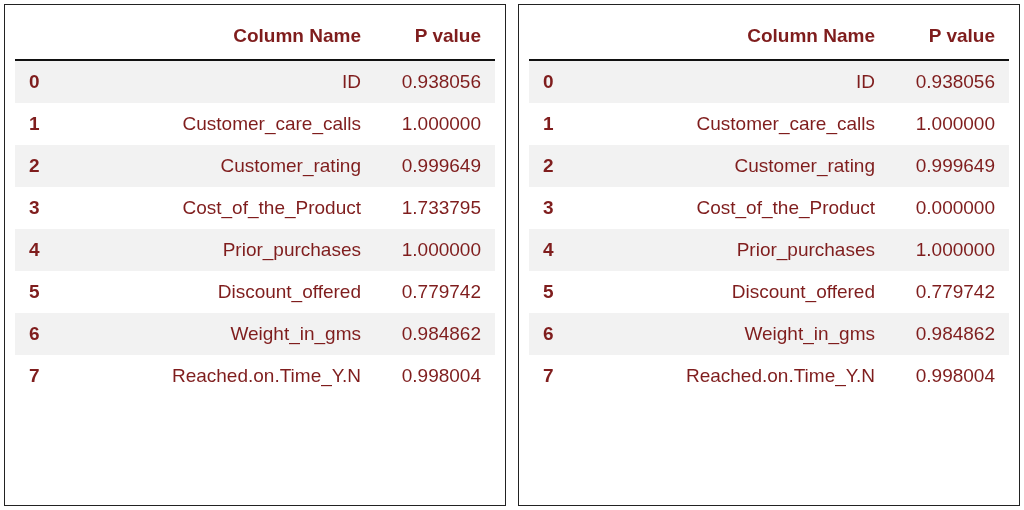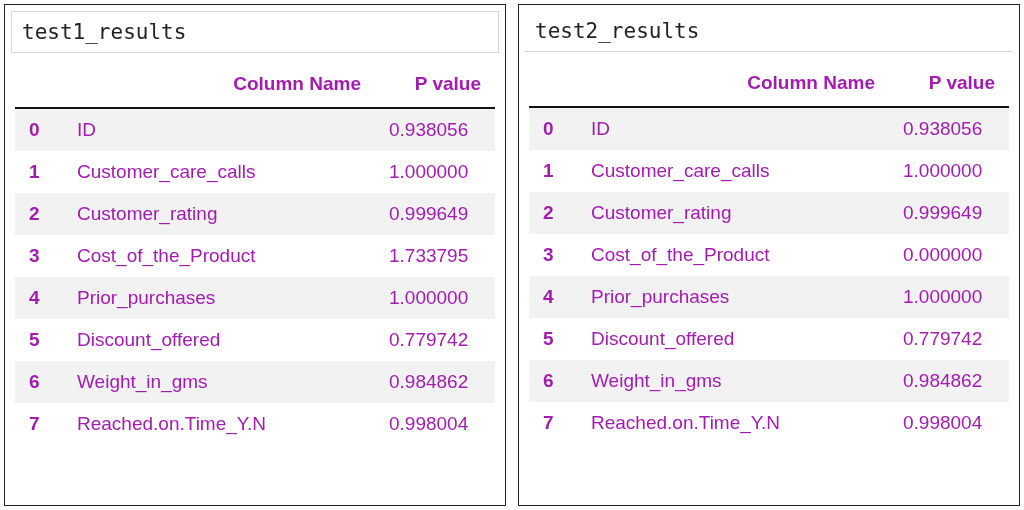--- a/index.html
+++ b/index.html
@@ -27,49 +27,49 @@
       color: #222;
       background: #fff;
     }
     .panel.right .title-box { border-left: none; border-right: none; border-top: none; }
 
     .df-wrap { padding: 10px 10px 14px 10px; }
     table.df {
       border-collapse: collapse;
       width: 100%;
       font-size: 19px;
-      color: #a21caf;
+      color: #7f1d1d;
     }
     table.df thead th {
       text-align: right;
       font-weight: 700;
       padding: 10px 14px 12px 14px;
       border-bottom: 2px solid #111;
       white-space: nowrap;
     }
     table.df thead th.idx-col { text-align: left; width: 48px; }
     table.df tbody th {
       text-align: left;
       font-weight: 700;
       padding: 10px 14px;
       width: 48px;
     }
     table.df tbody td {
+      text-align: right;
       padding: 10px 14px;
       white-space: nowrap;
     }
     table.df tbody tr:nth-child(odd) { background: #f2f2f2; }
     table.df tbody tr:nth-child(even) { background: #fff; }
     .pval-col { width: 120px; }
   </style>
 </head>
 <body>
 
 <div class="panel left">
-  <div class="title-box">test1_results</div>
   <div class="df-wrap">
     <table class="df">
       <thead>
         <tr>
           <th class="idx-col"></th>
           <th>Column Name</th>
           <th class="pval-col">P value</th>
         </tr>
       </thead>
       <tbody>
@@ -112,21 +112,20 @@
           <th>7</th>
           <td>Reached.on.Time_Y.N</td>
           <td>0.998004</td>
         </tr>
       </tbody>
     </table>
   </div>
 </div>
 
 <div class="panel right">
-  <div class="title-box">test2_results</div>
   <div class="df-wrap">
     <table class="df">
       <thead>
         <tr>
           <th class="idx-col"></th>
           <th>Column Name</th>
           <th class="pval-col">P value</th>
         </tr>
       </thead>
       <tbody>

